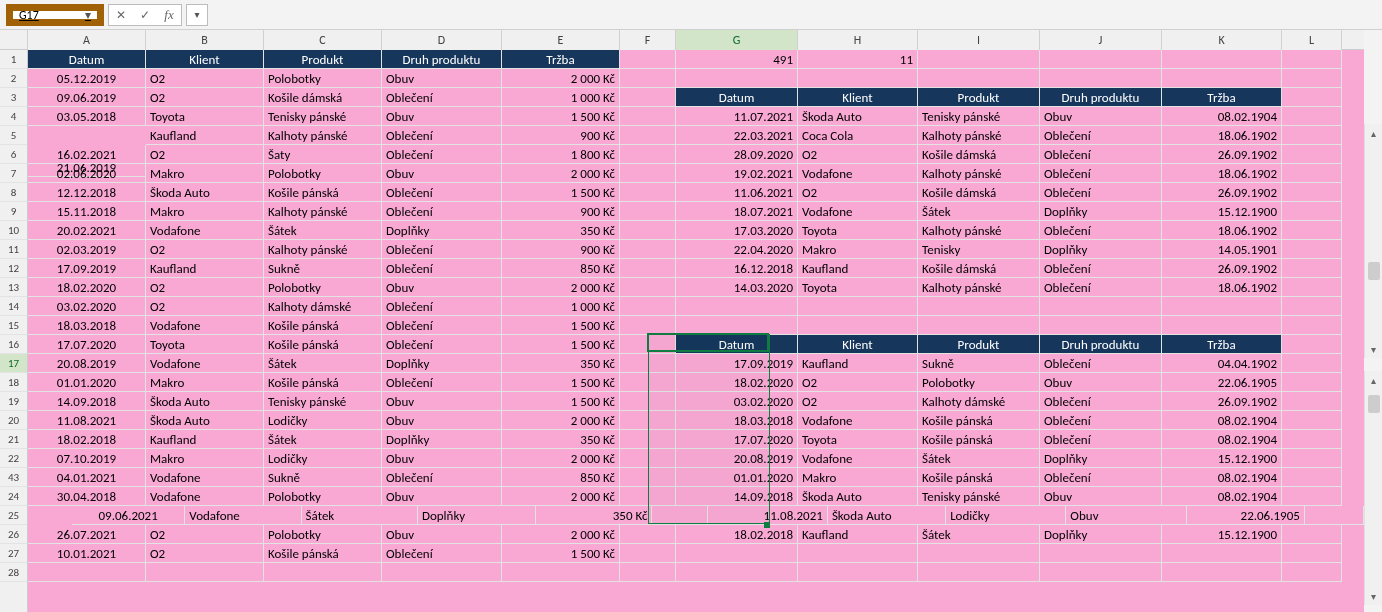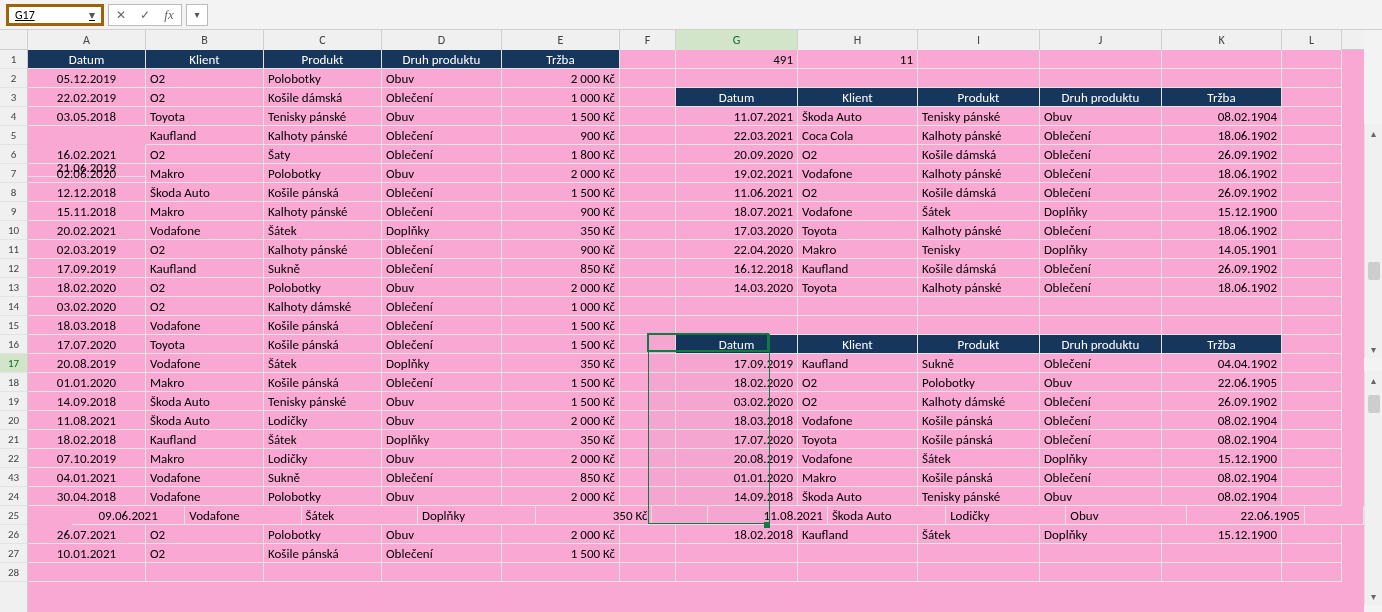--- a/index.html
+++ b/index.html
@@ -1,21 +1,21 @@
 <!DOCTYPE html>
 <html><head>
 <meta charset="utf-8">
 <style>
 * { margin: 0; padding: 0; box-sizing: border-box; }
 body { font-family: Calibri, Arial, sans-serif; font-size: 13px; background: #fff; color: #000; overflow: hidden; }
 .app { width: 1382px; height: 612px; display: flex; flex-direction: column; background: #f3f3f3; }
 
 
 .fbar { display: flex; align-items: center; height: 30px; background: #f3f3f3; border-bottom: 1px solid #d0d0d0; padding: 2px 6px; gap: 4px; }
-.name-box { width: 98px; height: 22px; background: #fff; border: 3px solid #a16207; display: flex; align-items: center; padding: 0 6px; justify-content: space-between; text-decoration: underline; }
+.name-box { width: 98px; height: 22px; background: #fff; border: 7px solid #a16207; display: flex; align-items: center; padding: 0 6px; justify-content: space-between; text-decoration: underline; }
 .name-box span { font-size: 12px; }
 .nb-arrow { font-size: 10px; color: #555; }
 .fbar-btns { display: flex; align-items: center; border: 1px solid #bcbcbc; background: #fff; height: 22px; }
 .fbar-btn { width: 24px; height: 20px; display: flex; align-items: center; justify-content: center; color: #666; font-size: 12px; }
 .fx { font-style: italic; font-family: "Times New Roman", serif; font-size: 13px; }
 .formula-input { flex: 1; height: 22px; background: #fff; border: 1px solid #bcbcbc; padding: 0 6px; font-size: 13px; display: flex; align-items: center; }
 .expand-btn { width: 22px; height: 22px; border: 1px solid #bcbcbc; background: #fff; display: flex; align-items: center; justify-content: center; color: #555; font-size: 10px; }
 
 
 .grid-wrap { flex: 1; display: flex; overflow: hidden; position: relative; }
@@ -134,21 +134,21 @@
           <div class="cell wE r" style="width: 118px;">2 000 Kč</div>
           <div class="cell wF" style="width: 56px;"></div>
           <div class="cell wG" style="width: 122px;"></div>
           <div class="cell wH" style="width: 120px;"></div>
           <div class="cell wI" style="width: 122px;"></div>
           <div class="cell wJ" style="width: 122px;"></div>
           <div class="cell wK" style="width: 120px;"></div>
           <div class="cell wL" style="width: 60px;"></div>
         </div>
         <div class="row">
-          <div class="cell wA c" style="width: 118px;">22.02.2019</div>
+          <div class="cell wA c" style="width: 118px;">09.06.2019</div>
           <div class="cell wB " style="width: 118px;">O2</div>
           <div class="cell wC " style="width: 118px;">Košile dámská</div>
           <div class="cell wD " style="width: 120px;">Oblečení</div>
           <div class="cell wE r" style="width: 118px;">1 000 Kč</div>
           <div class="cell wF" style="width: 56px;"></div>
           <div class="cell wG hdr c" style="width: 122px;">Datum</div>
           <div class="cell wH hdr c" style="width: 120px;">Klient</div>
           <div class="cell wI hdr c" style="width: 122px;">Produkt</div>
           <div class="cell wJ hdr c" style="width: 122px;">Druh produktu</div>
           <div class="cell wK hdr c" style="width: 120px;">Tržba</div>
@@ -182,21 +182,21 @@
           <div class="cell wK r" style="width: 120px;">18.06.1902</div>
           <div class="cell wL" style="width: 60px;"></div>
         </div>
         <div class="row">
           <div class="cell wA c" style="width: 118px;">16.02.2021</div>
           <div class="cell wB " style="width: 118px;">O2</div>
           <div class="cell wC " style="width: 118px;">Šaty</div>
           <div class="cell wD " style="width: 120px;">Oblečení</div>
           <div class="cell wE r" style="width: 118px;">1 800 Kč</div>
           <div class="cell wF" style="width: 56px;"></div>
-          <div class="cell wG r" style="width: 122px;">20.09.2020</div>
+          <div class="cell wG r" style="width: 122px;">28.09.2020</div>
           <div class="cell wH " style="width: 120px;">O2</div>
           <div class="cell wI " style="width: 122px;">Košile dámská</div>
           <div class="cell wJ " style="width: 122px;">Oblečení</div>
           <div class="cell wK r" style="width: 120px;">26.09.1902</div>
           <div class="cell wL" style="width: 60px;"></div>
         </div>
         <div class="row">
           <div class="cell wA c" style="width: 118px;">02.06.2020</div>
           <div class="cell wB " style="width: 118px;">Makro</div>
           <div class="cell wC " style="width: 118px;">Polobotky</div>

